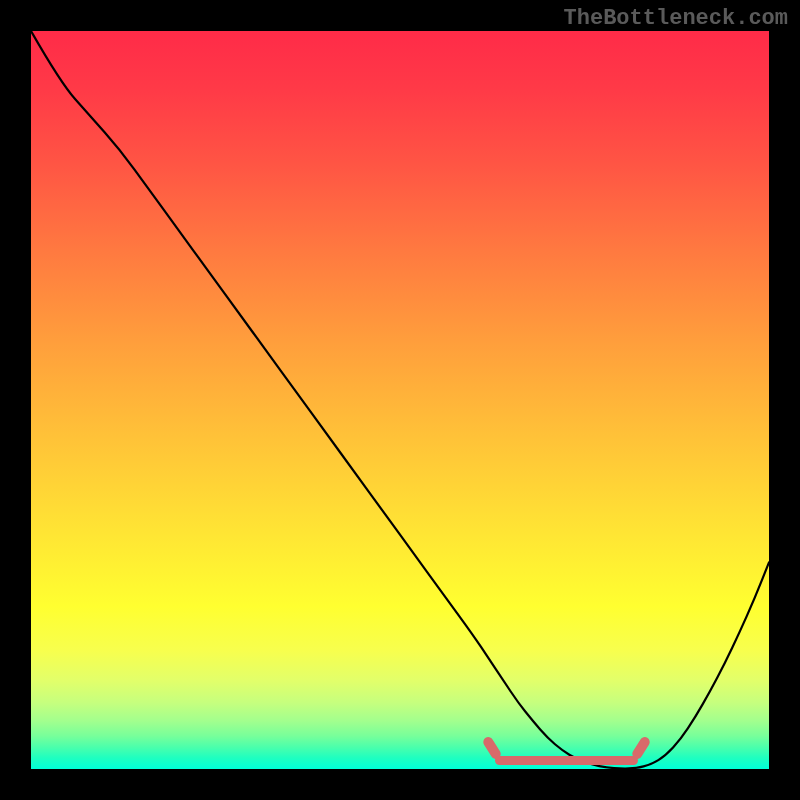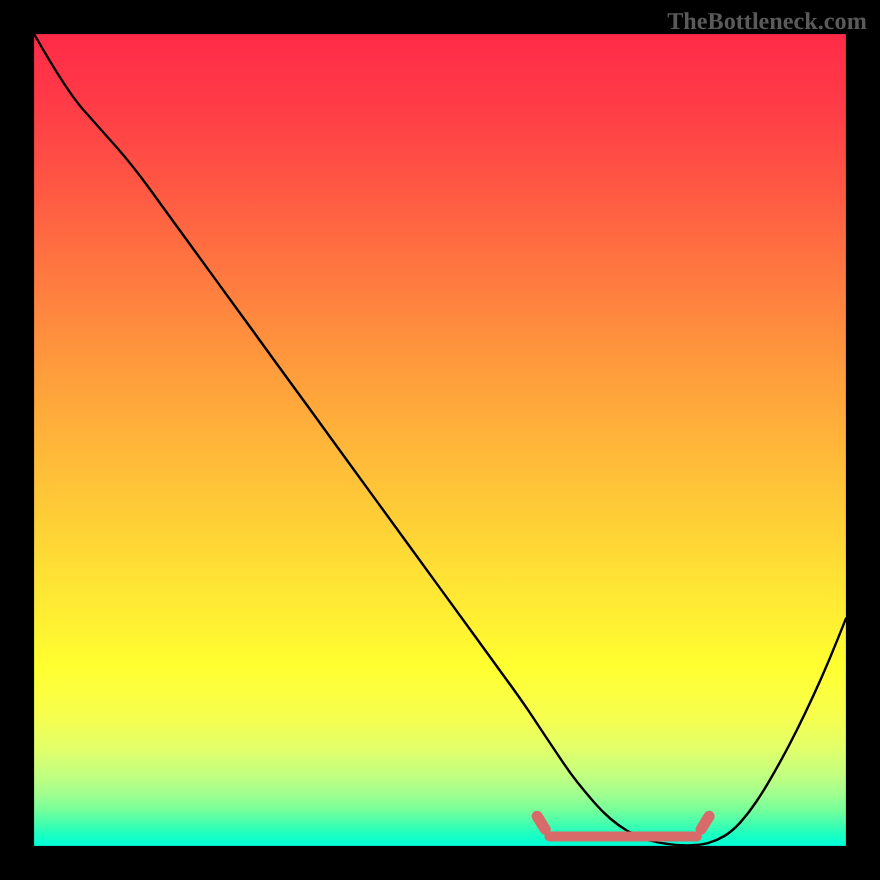--- a/index.html
+++ b/index.html
@@ -2,21 +2,21 @@
 <html><head>
 <meta charset="utf-8">
 <style>
   * { margin: 0; padding: 0; box-sizing: border-box; }
   html, body { width: 800px; height: 800px; background: #000; overflow: hidden; }
   .container { position: relative; width: 800px; height: 800px; background: #000; }
   .watermark {
     position: absolute;
     top: 6px;
     right: 12px;
-    font-family: Liberation Serif, serif;
+    font-family: Liberation Mono, monospace;
     font-size: 22px;
     font-weight: bold;
     color: #5a5a5a;
     z-index: 10;
   }
   .plot-area {
     position: absolute;
     left: 31px;
     top: 31px;
     width: 738px;

